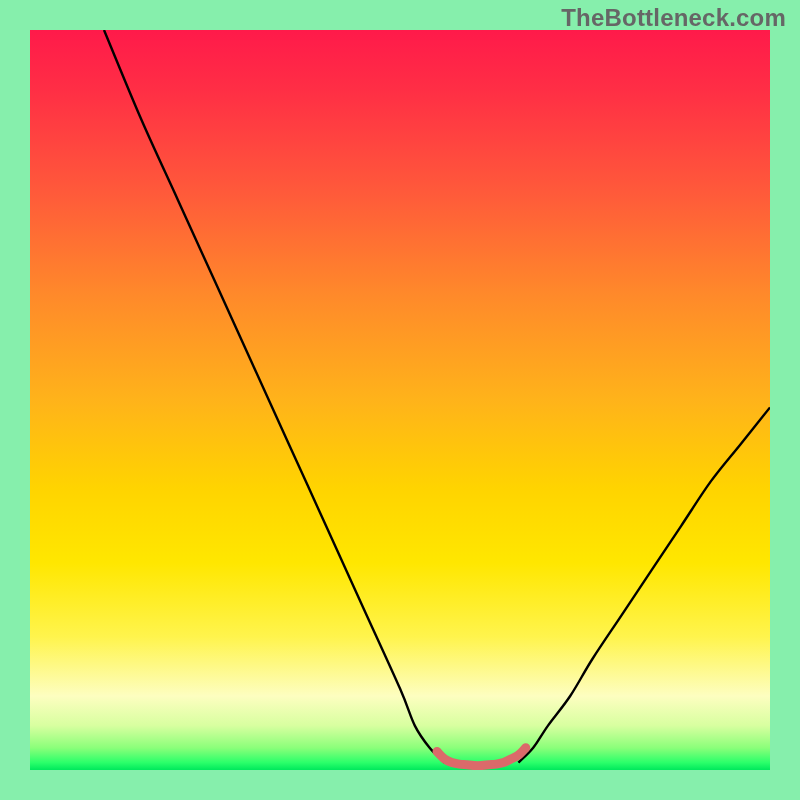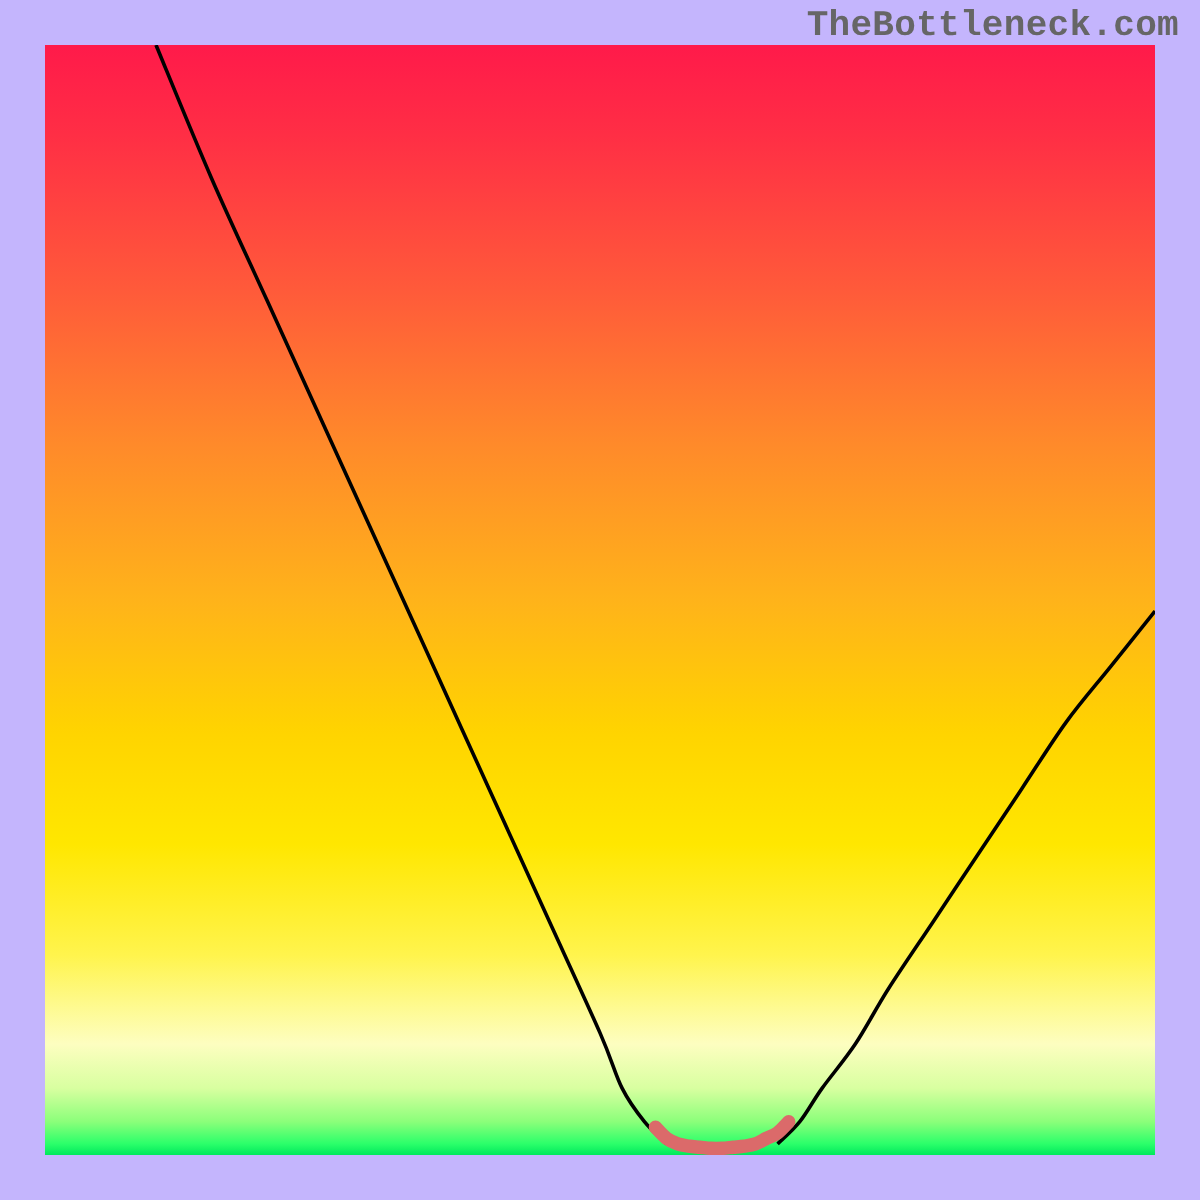--- a/index.html
+++ b/index.html
@@ -8,22 +8,21 @@
     width: 800px;
     height: 800px;
     background: #000000;
     overflow: hidden;
     font-family: Arial, Helvetica, sans-serif;
   }
   .stage {
     position: relative;
     width: 800px;
     height: 800px;
-    background: #c4b5fd;
-    font-family: Liberation Mono, monospace;
+    background: #86efac;
   }
   .plot {
     position: absolute;
     left: 30px;
     top: 30px;
     width: 740px;
     height: 740px;
     overflow: hidden;
   }
   .gradient {

